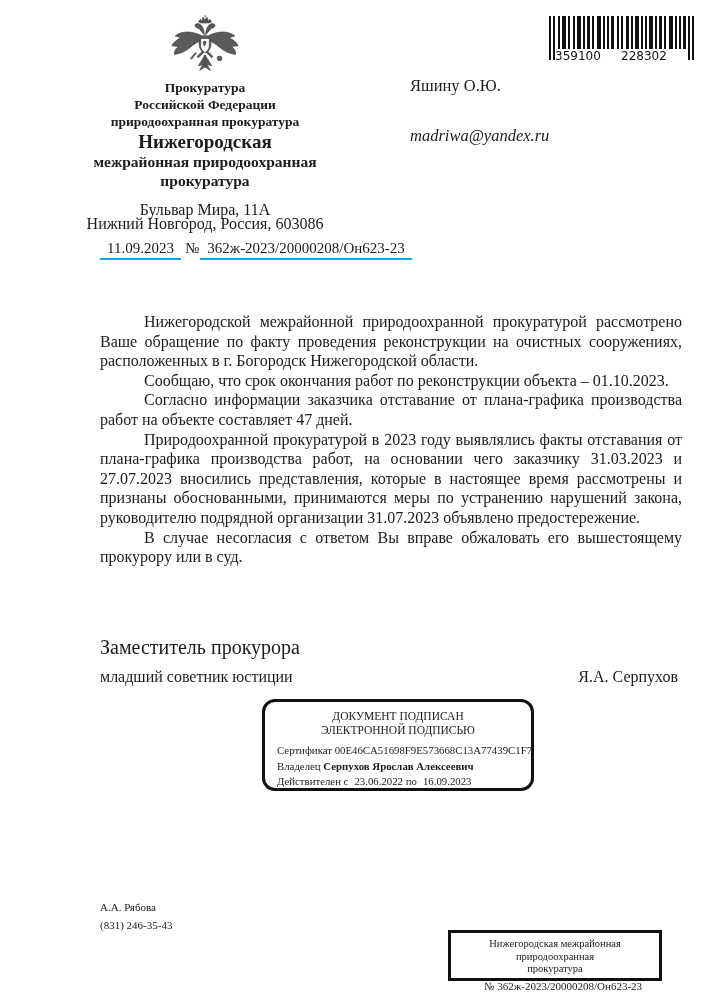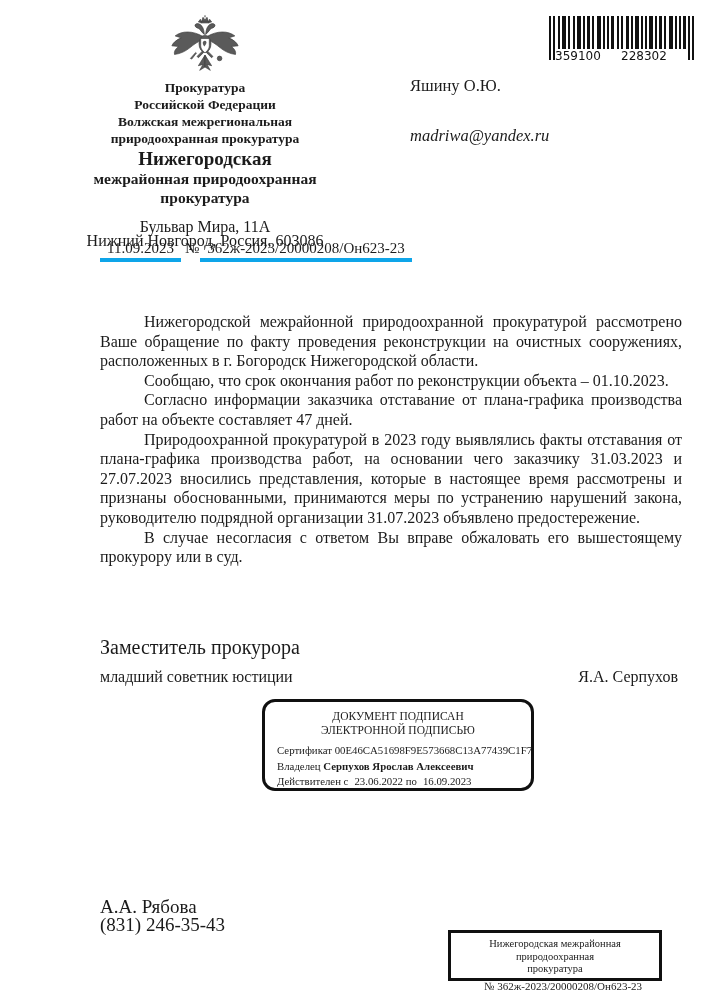--- a/index.html
+++ b/index.html
@@ -23,21 +23,21 @@
   .bc-digits { position:absolute; top:33px; left:8px; right:8px; display:flex;
                font-family:"DejaVu Sans", sans-serif; font-size:12px; color:#111; }
   .bc-digits span { flex:1; text-align:left; background:#fff; }
 
   
   #recipient { left:410px; top:76px; font-size:16.5px; line-height:20px; }
   #recipient-email { margin-top:30px;font-style:italic; }
 
   
   #refline { left:100px; top:240px; font-size:15px; white-space:nowrap; }
-  .useg { border-bottom:4px solid #0ea5e9; padding:0 7px 1px 7px; display:inline-block; }
+  .useg { border-bottom:2px solid #0ea5e9; padding:0 7px 1px 7px; display:inline-block; }
   .nsign { padding:0 1px 0 4px; }
 
   
   #body-text { left:100px; top:312px; width:582px; font-size:16px;
                line-height:19.6px; text-align:justify; }
   #body-text p { margin:0; text-indent:44px; }
 
   
   #sig-line1 { left:100px; top:636px; font-size:20px; }
   #sig-row { left:100px; top:668px; width:578px; display:flex;
@@ -45,21 +45,21 @@
 
   
   #esign { left:262px; top:699px; width:272px; height:92px; box-sizing:border-box;
            border:3px solid #101010; border-radius:13px; padding-top:7px; background:#fff; }
   .es-title { text-align:center; font-size:11.5px; line-height:14px; font-weight:normal; }
   .es-rows { margin:6px 0 0 12px; font-size:10.8px; line-height:15.5px; white-space:nowrap; }
   .es-bold { font-weight:bold; }
   .es-gap { display:inline-block; width:6px; }
 
   
-  #executor { left:100px; top:898px; font-size:19px; line-height:18px; }
+  #executor { left:100px; top:898px; font-size:11px; line-height:18px; }
 
   
   #regstamp { left:448px; top:930px; width:214px; height:51px; box-sizing:border-box;
               border:3px solid #101010; text-align:center; padding-top:5px; background:#fff; }
   .rs-org { font-size:10.5px; line-height:12.5px; }
   .rs-num { margin-top:4px; padding-left:16px; font-size:11px; }
 </style>
 </head>
 <body>
 
@@ -81,21 +81,20 @@
         <ellipse cx="60" cy="45" rx="9" ry="13"></ellipse>
         <circle cx="82" cy="67" r="3.5"></circle>
         <path d="M38,67 L46,58 L47,59 L40,68 Z"></path>
         <path d="M53.5,37 L66.5,37 L66.5,48 C66.5,54 60,58.5 60,58.5 C60,58.5 53.5,54 53.5,48 Z" fill="#ffffff"></path>
         <path d="M57,42 C59,40 61,40 62,42 C63,44 61,47 59,49 C57,47 56,44 57,42 Z" stroke="none"></path>
       </g>
     </svg>
   </div>
   <div class="org-line">Прокуратура</div>
   <div class="org-line">Российской Федерации</div>
-  <div class="org-line">Волжская межрегиональная</div>
   <div class="org-line">природоохранная прокуратура</div>
   <div class="org-big">Нижегородская</div>
   <div class="org-mid">межрайонная природоохранная</div>
   <div class="org-mid">прокуратура</div>
   <div class="addr-block">
     <div class="addr-line">Бульвар Мира, 11А</div>
     <div class="addr-line">Нижний Новгород, Россия, 603086</div>
   </div>
 </div>
 

